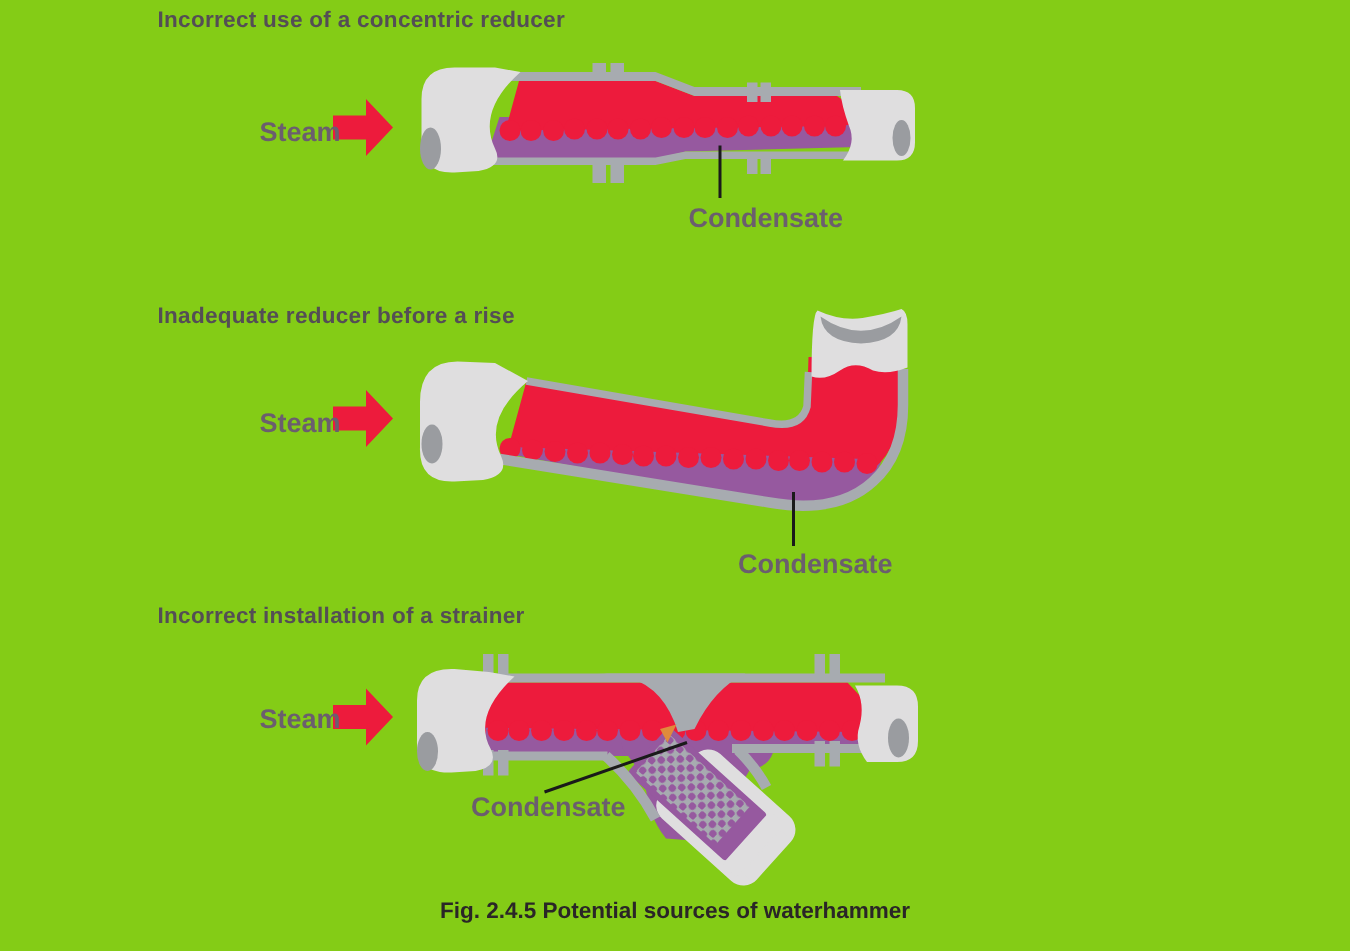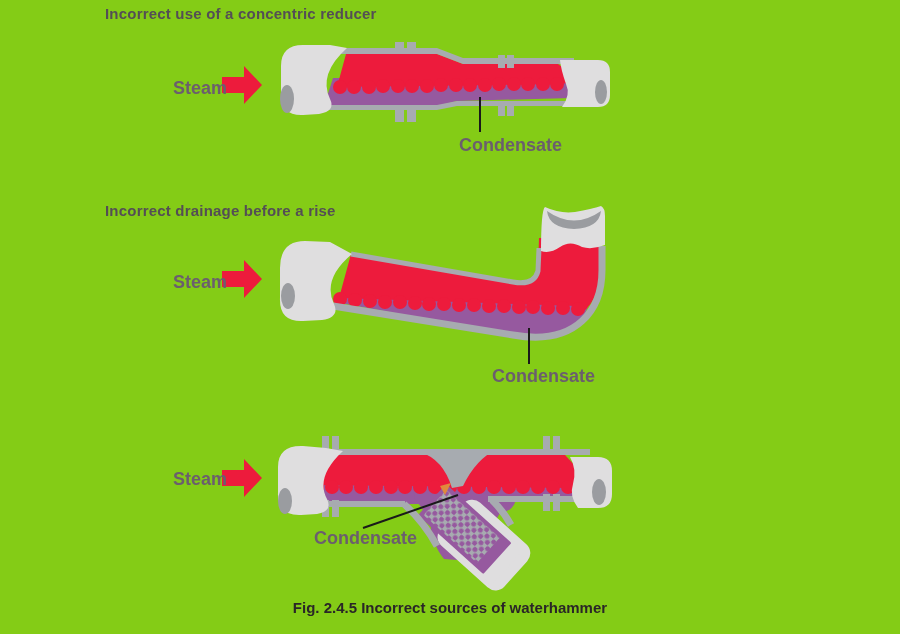--- a/index.html
+++ b/index.html
@@ -66,21 +66,21 @@
     <path d="M330,45 L347,48 Q318,74 330,99 Q336,111 319,114 L303,115 Q281,116 281,94 L281,66 Q281,44 305,45 Z" fill="#DFDEDF"></path>
     <ellipse cx="287" cy="99" rx="7" ry="14" fill="#9A9CA0"></ellipse>
     <path d="M560,60 L598,60 Q610,60 610,72 L610,95 Q610,107 598,107 L562,107 Q571,95 566,84 Q561,70 560,60 Z" fill="#DFDEDF"></path>
     <ellipse cx="601" cy="92" rx="6" ry="12" fill="#9A9CA0"></ellipse>
 
     <line x1="480" y1="97" x2="480" y2="132" stroke="#1A1A1A" stroke-width="2"></line>
   </svg>
   <div class="lbl" style="left:173px;top:78px">Steam</div>
   <div class="lbl" style="left:459px;top:135px">Condensate</div>
 
-  <div class="title" style="left:105px;top:202px">Incorrect drainage before a rise</div>
+  <div class="title" style="left:105px;top:202px">Inadequate reducer before a rise</div>
 
   <svg id="svg2" class="diag" width="490" height="205" viewBox="150 195 490 205">
 
     <path d="M222,271 L244,271 L244,260 L262,279 L244,298 L244,287 L222,287 Z" fill="#ED1B3C"></path>
 
     <path d="M337,294 L578,303 Q589,297 590,284 Q593,316 567,332 Q544,340 514,335 L335,302 Z" fill="#96599F"></path>
 
     <path d="M351,254 L513,282 Q534,286 538,271 L539,238 L602,238 L602,264 Q600,298 583,312 L577,306 L339,298 Z" fill="#ED1B3C"></path>
 
     <g fill="#ED1B3C">
@@ -110,20 +110,21 @@
     <ellipse cx="288" cy="296" rx="7" ry="13" fill="#9A9CA0"></ellipse>
 
     <path d="M541,252 Q541,210 545,207 Q560,214 575,212 Q592,209 601,206 Q605,208 605,216 L605,245 Q592,250 582,247 Q570,240 560,247 Q550,254 541,251 Z" fill="#DFDEDF"></path>
     <path d="M547,211 Q574,230 601,211 Q599,228 574,229 Q549,228 547,211 Z" fill="#9A9CA0"></path>
 
     <line x1="529" y1="328" x2="529" y2="364" stroke="#1A1A1A" stroke-width="2"></line>
   </svg>
   <div class="lbl" style="left:173px;top:272px">Steam</div>
   <div class="lbl" style="left:492px;top:366px">Condensate</div>
 
+  <div class="title" style="left:105px;top:402px">Incorrect installation of a strainer</div>
 
   <svg id="svg3" class="diag" width="480" height="180" viewBox="150 425 480 180">
     <defs>
       <pattern id="perf" width="9" height="9" patternUnits="userSpaceOnUse">
         <rect width="9" height="9" fill="#A7ABB0"></rect>
         <circle cx="2.3" cy="2.3" r="2.5" fill="#96599F"></circle>
         <circle cx="6.8" cy="6.8" r="2.5" fill="#96599F"></circle>
       </pattern>
     </defs>
 
@@ -191,15 +192,15 @@
     <path d="M326,448 L343,451 Q315,477 327,499 Q333,511 317,514 L301,515 Q277,516 278,493 L278,467 Q278,445 303,446 Z" fill="#DFDEDF"></path>
     <ellipse cx="285" cy="501" rx="7" ry="13" fill="#9A9CA0"></ellipse>
     <path d="M570,457 L598,457 Q612,457 612,471 L612,494 Q612,508 598,508 L578,508 Q569,496 573,484 Q577,469 570,457 Z" fill="#DFDEDF"></path>
     <ellipse cx="599" cy="492" rx="7" ry="13" fill="#9A9CA0"></ellipse>
 
     <line x1="363" y1="528" x2="458" y2="495" stroke="#1A1A1A" stroke-width="2"></line>
   </svg>
   <div class="lbl" style="left:173px;top:469px">Steam</div>
   <div class="lbl" style="left:314px;top:528px">Condensate</div>
 
-  <div class="caption">Fig. 2.4.5 Incorrect sources of waterhammer</div>
+  <div class="caption">Fig. 2.4.5 Potential sources of waterhammer</div>
 
 </div>
 
 </body></html>

